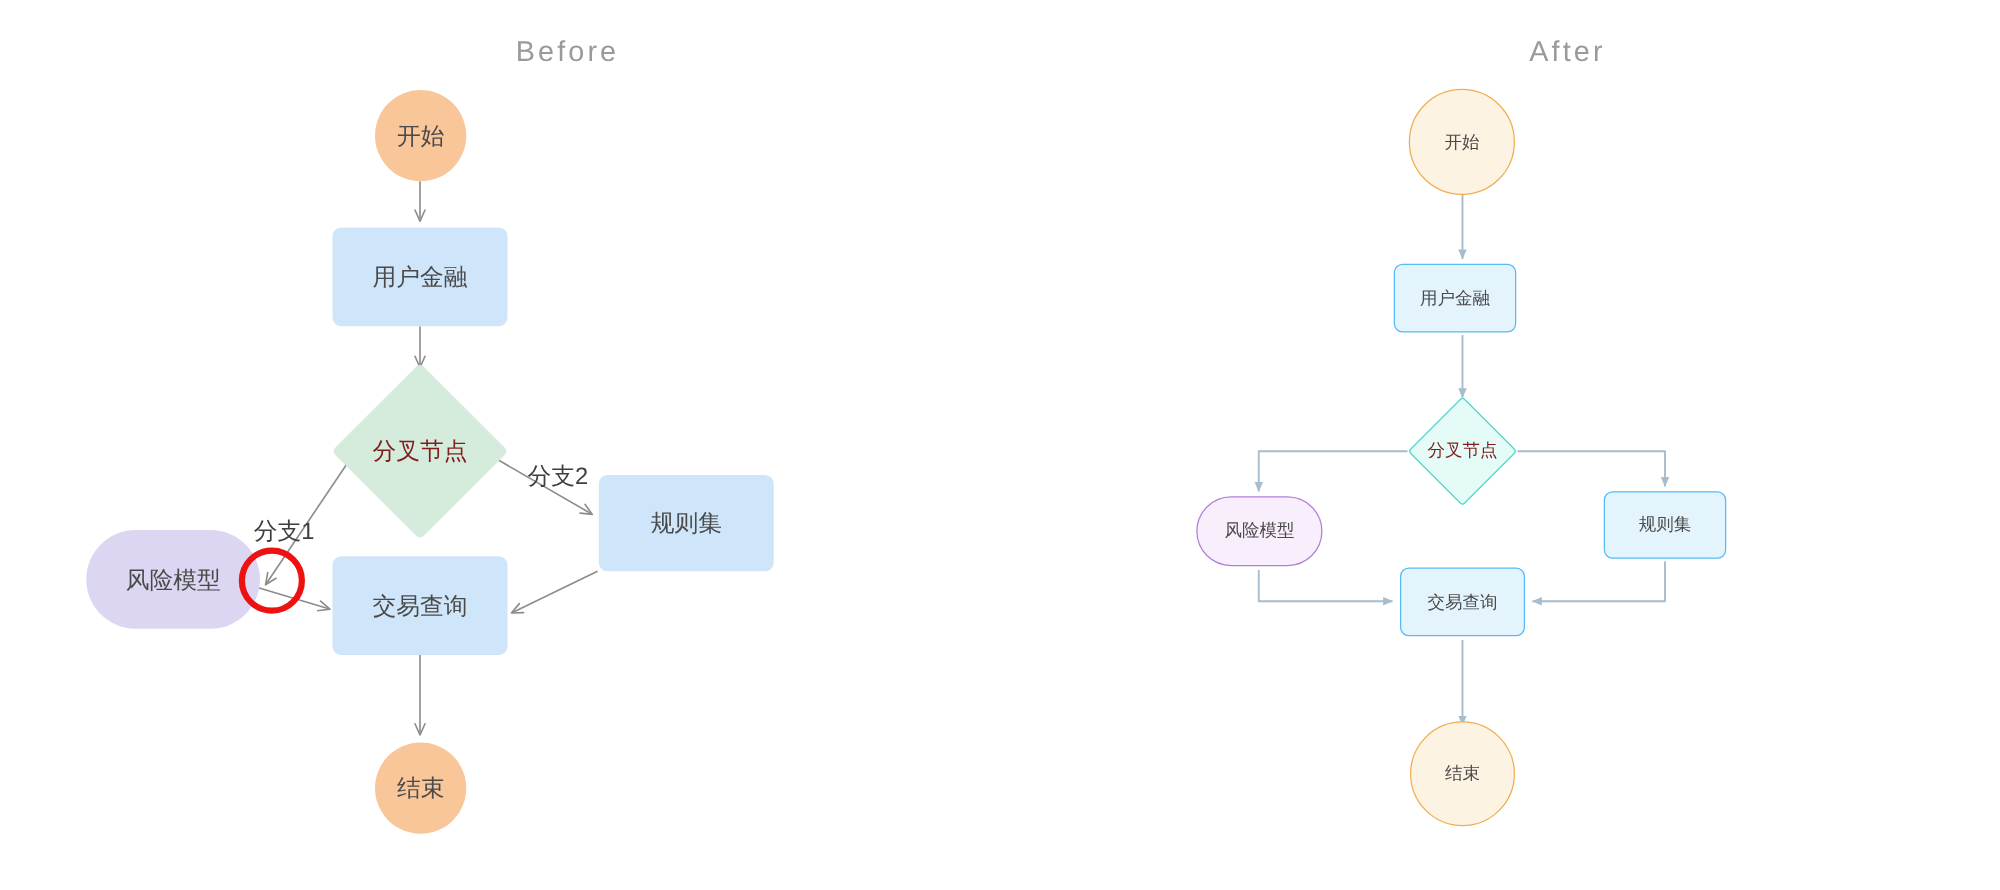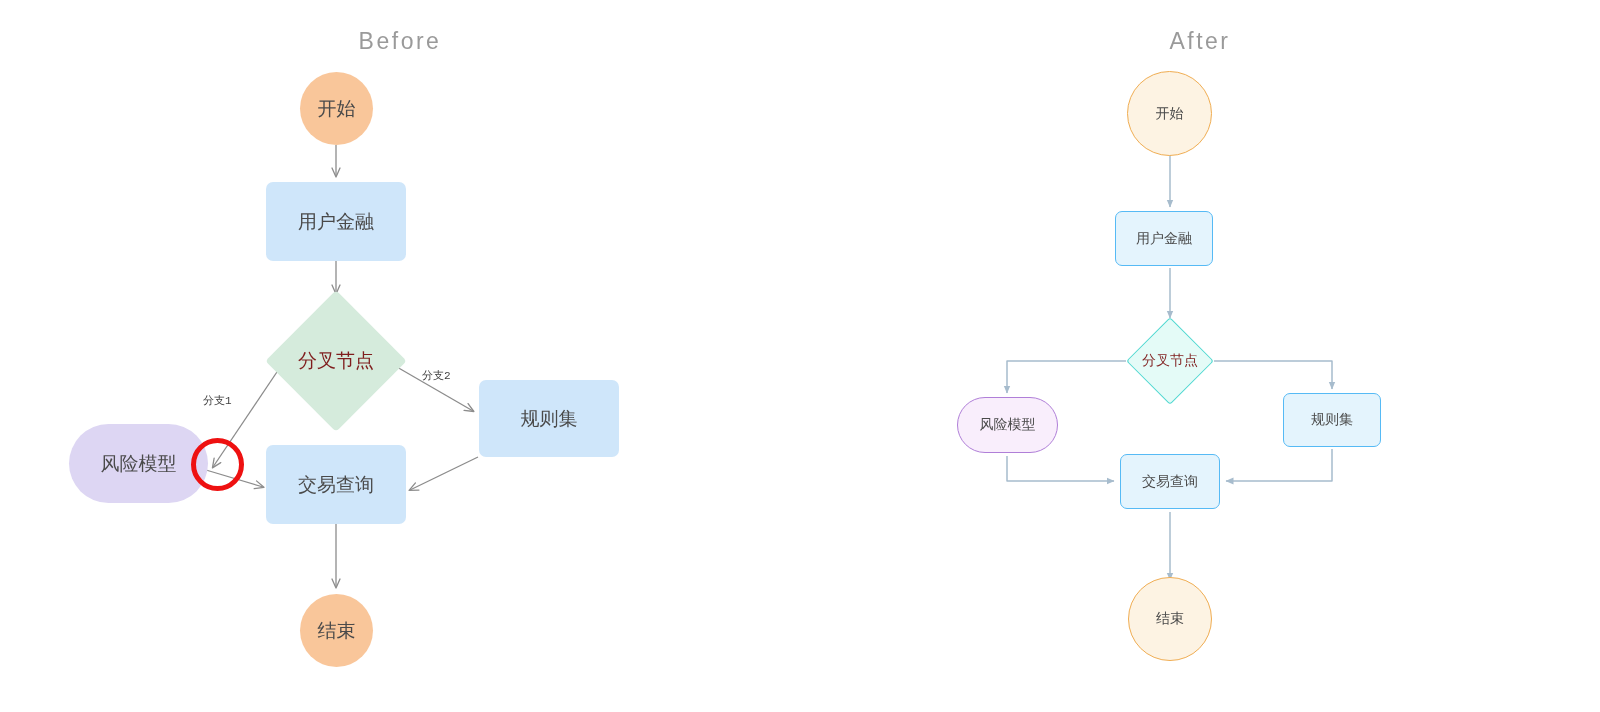--- a/index.html
+++ b/index.html
@@ -17,20 +17,21 @@
   }
   #canvas {
     position: relative;
     width: 1600px;
     height: 712px;
   }
   .panel {
     position: absolute;
     top: 0;
     height: 688px;
+    padding-left: 36px;
   }
   #panel-before { left: 0; width: 800px; }
   #panel-after  { left: 800px; width: 800px; }
 
   .panel-title {
     position: absolute;
     top: 28px;
     width: 100%;
     text-align: center;
     font-size: 23px;
@@ -94,25 +95,24 @@
     display: flex;
     align-items: center;
     justify-content: center;
     color: #7f1d1d;
     white-space: nowrap;
   }
   .b-diamond-wrap .diamond-label { font-size: 19px; }
 
   .edge-label {
     position: absolute;
-    font-size: 11px;
+    font-size: 19px;
     color: #3f3f3f;
     white-space: nowrap;
     user-select: none;
-    font-family: Liberation Mono, monospace;
   }
 
   
   .a-node { font-size: 14px; }
   .a-circle {
     border-radius: 50%;
     background: #fdf3e3;
     border: 1.6px solid #f0ad52;
   }
   .a-rect {
@@ -202,21 +202,21 @@
     </div>
 
     <div class="node b-node b-rect" style="left:266px; top:445px; width:140px; height:79px;">
       <span>交易查询</span>
     </div>
 
     <div class="node b-node b-circle" style="left:300px; top:594px; width:73px; height:73px;">
       <span>结束</span>
     </div>
 
-    <div class="edge-label" style="left:203px; top:393px;">分支1</div>
+    <div class="edge-label" style="left:203px; top:412px;">分支1</div>
 
     <div class="edge-label" style="left:422px; top:368px;">分支2</div>
 
     <div class="annot-circle" style="left:191px; top:438px; width:53px; height:53px;"></div>
   </div>
 
   <div class="panel" id="panel-after">
 
     <div class="panel-title">After</div>
 

